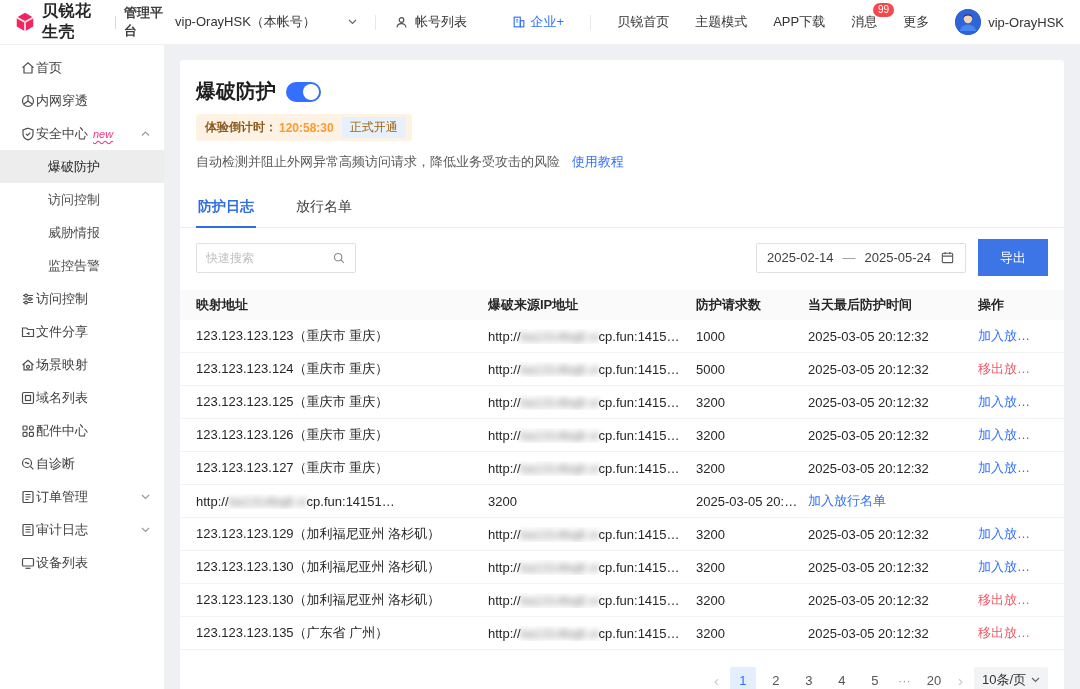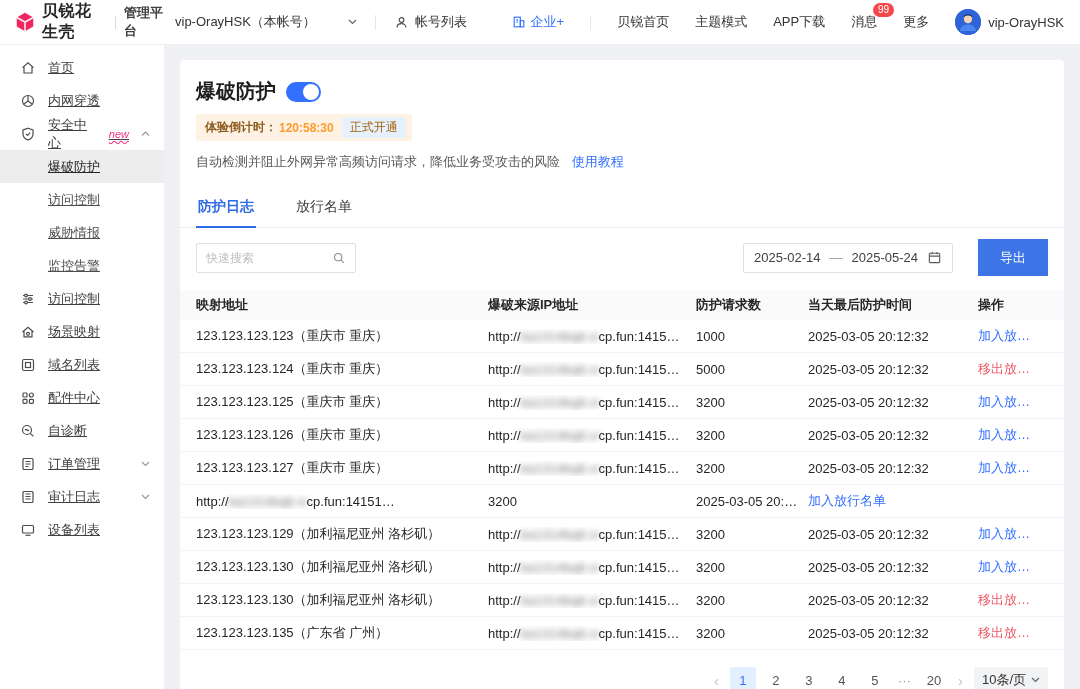--- a/index.html
+++ b/index.html
@@ -26,22 +26,22 @@
   .enterprise { color:#3370ff; display:flex; align-items:center; gap:5px; }
   .messages { position:relative; }
   .msg-badge { position:absolute; top:-10px; right:-17px; background:#f5484d; color:#fff;
                font-size:10px; line-height:1; padding:2px 5px; border-radius:8px; }
   .user-chip { display:flex; align-items:center; gap:7px; cursor:pointer; }
   .avatar { width:26px; height:26px; border-radius:50%; overflow:hidden; background:#2f63d8; }
 
   
   .shell { display:flex; height:644px; }
   .sidebar { width:165px; flex:none; background:#fff; border-right:1px solid #f0f0f0; padding-top:6px; }
-  .side-item { height:33px; display:flex; align-items:center; gap:12px;
-               padding:0 14px 0 20px; font-size:13px; color:#404040; cursor:pointer;text-decoration:underline; }
+  .side-item { height:33px; display:flex; align-items:center; gap:0;
+               padding:0 14px 0 20px; font-size:13px; color:#404040; cursor:pointer; }
   .side-item .icon { width:16px; flex:none; }
   .side-item.sub { padding-left:48px; color:#4d4d4d; }
   .side-item.active { background:#ededed; color:#262626; }
   .chev { margin-left:auto; }
   .new-badge { color:#f5317f; font-style:italic; font-size:11px; margin-left:5px;
                text-decoration:underline wavy; text-underline-offset:2px; }
 
   
   .main { flex:1; background:#eef0f4; padding:15px 16px 0 15px; }
   .card { background:#fff; border-radius:4px 4px 0 0; height:100%; overflow:hidden; }
@@ -63,21 +63,21 @@
   .tabs { margin-top:19px; padding:0 16px; display:flex; gap:38px; border-bottom:1px solid #ececec; }
   .tab { padding:8px 2px 10px; font-size:14px; color:#404040; cursor:pointer; }
   .tab.active { color:#2e6be5; font-weight:bold; border-bottom:2px solid #2e6be5; margin-bottom:-1px; }
 
   .controls { margin-top:11px; padding:0 16px; display:flex; align-items:center; }
   .search-box { width:160px; height:30px; border:1px solid #dcdfe6; border-radius:2px;
                 display:flex; align-items:center; padding:0 9px; background:#fff; }
   .search-box input { border:0; outline:0; flex:1; min-width:0; font-size:12px; color:#333;
                       font-family:inherit; background:transparent; }
   .search-box input::placeholder { color:#bfbfbf; }
-  .controls-right { margin-left:auto; display:flex; align-items:center; gap:25px; }
+  .controls-right { margin-left:auto; display:flex; align-items:center; gap:12px; }
   .date-range { height:30px; border:1px solid #dcdfe6; border-radius:2px; background:#fff;
                 display:flex; align-items:center; gap:9px; padding:0 10px; color:#404040; cursor:pointer; }
   .date-sep { color:#999; }
   .export-btn { height:37px; padding:0 22px; background:#3d74e6; color:#fff; border:0;
                 border-radius:0; font-size:13px; font-family:inherit; cursor:pointer; }
 
   .table { margin-top:14px; }
   .thead, .trow { display:grid; grid-template-columns:292px 208px 112px 170px 1fr;
                   align-items:center; padding:0 16px; }
   .thead { height:30px; background:#fafafa; font-weight:bold; color:#262626; }
@@ -219,20 +219,29 @@
             <circle cx="6" cy="4.5" r="1.4" fill="#fff"></circle>
             <circle cx="10" cy="8" r="1.4" fill="#fff"></circle>
             <circle cx="6" cy="11.5" r="1.4" fill="#fff"></circle>
           </svg>
         </span>
       <span>访问控制</span>
     </div>
     <div class="side-item">
       <span class="icon">
           <svg width="16" height="16" viewBox="0 0 16 16" fill="none" stroke="#4d4d4d" stroke-width="1.2">
+            <path d="M2.5 4 H6.5 L8 5.5 H13.5 V12.5 H2.5 Z"></path>
+            <path d="M6.5 9.5 H9.5 M9.5 9.5 L8.3 8.4 M9.5 9.5 L8.3 10.6"></path>
+          </svg>
+        </span>
+      <span>文件分享</span>
+    </div>
+    <div class="side-item">
+      <span class="icon">
+          <svg width="16" height="16" viewBox="0 0 16 16" fill="none" stroke="#4d4d4d" stroke-width="1.2">
             <path d="M2.5 8 L8 3.2 L13.5 8 M4 7 V12.8 H12 V7"></path>
             <circle cx="8" cy="9.8" r="1.5"></circle>
           </svg>
         </span>
       <span>场景映射</span>
     </div>
     <div class="side-item">
       <span class="icon">
           <svg width="16" height="16" viewBox="0 0 16 16" fill="none" stroke="#4d4d4d" stroke-width="1.2">
             <rect x="2.5" y="2.5" width="11" height="11" rx="1.5"></rect>

